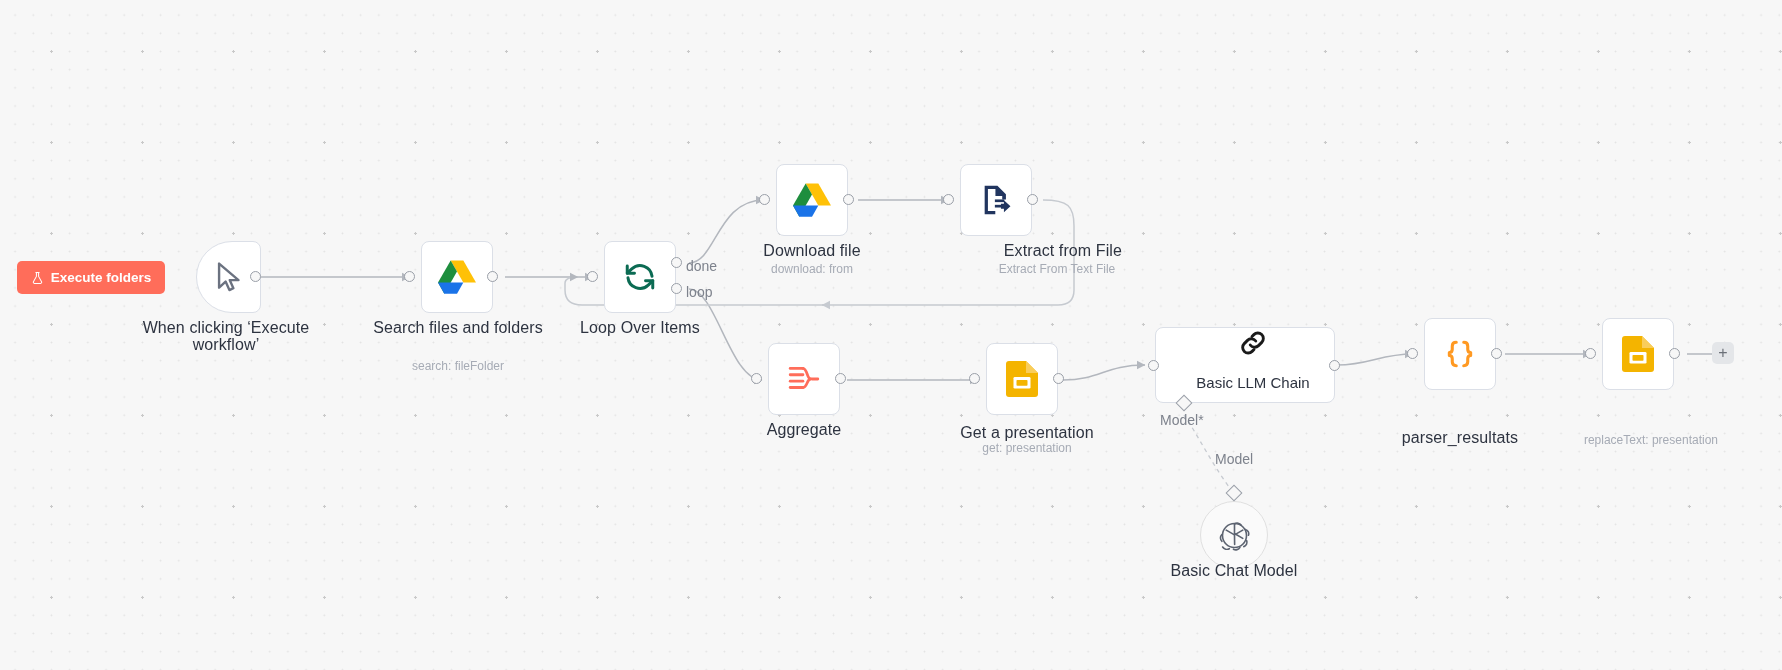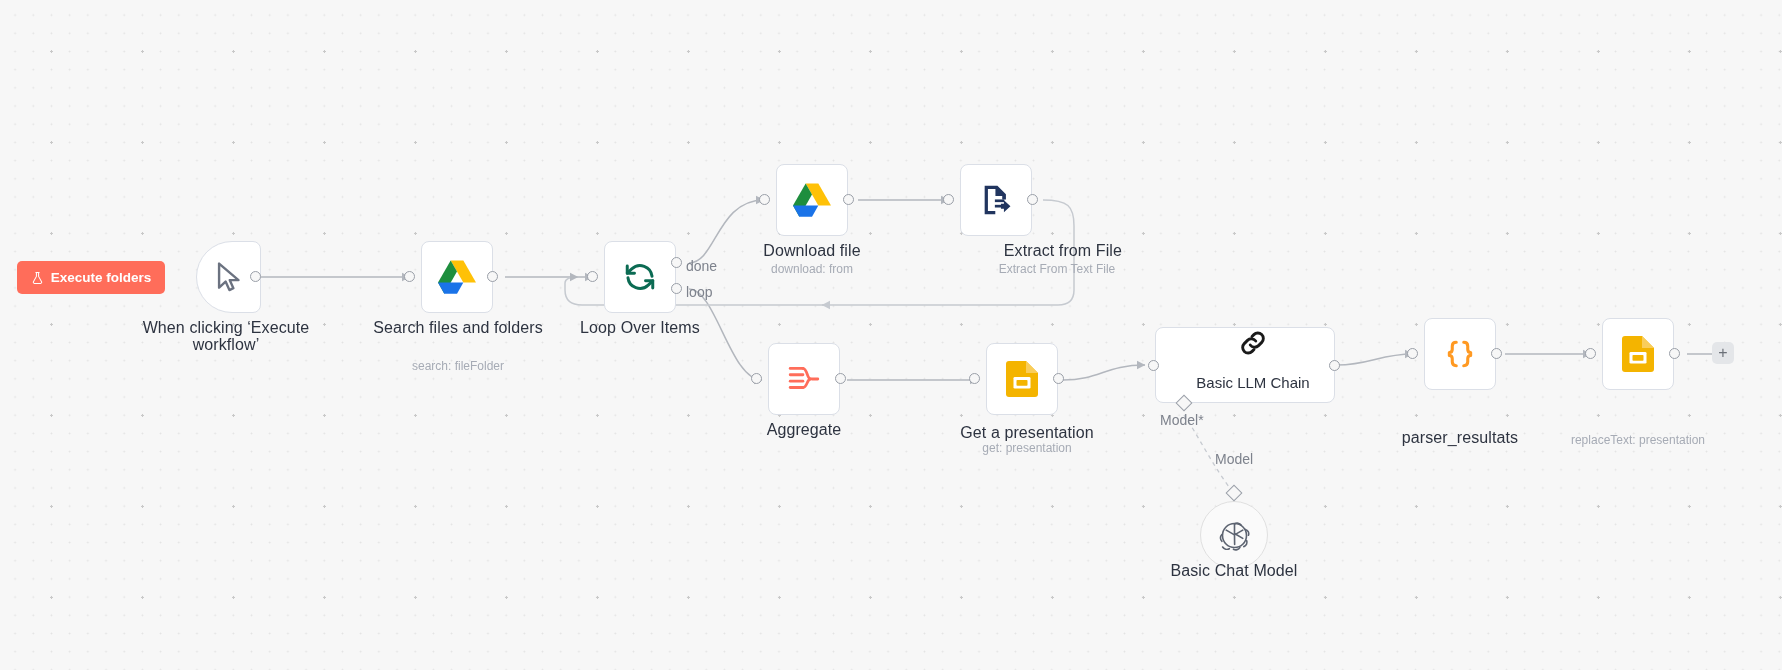--- a/index.html
+++ b/index.html
@@ -312,19 +312,19 @@
       <svg class="icon" width="32" height="36" viewBox="0 0 32 36">
         <path d="M3 0h17l12 12v21a3 3 0 0 1-3 3H3a3 3 0 0 1-3-3V3a3 3 0 0 1 3-3z" fill="#f4b400"></path>
         <path d="M20 0l12 12H20z" fill="#f9cd5a"></path>
         <rect x="7.5" y="16" width="17" height="11.5" rx="1.3" fill="#fff"></rect>
         <rect x="10.5" y="19" width="11" height="5.8" rx="0.8" fill="#f4b400"></rect>
       </svg>
     </span>
   </div>
   <div class="port" style="left:1585px; top:348px;"></div>
   <div class="port" style="left:1669px; top:348px;"></div>
-  <div class="sub" style="left:1558px; top:433px; width:160px;">replaceText: presentation</div>
+  <div class="sub" style="left:1558px; top:433px; width:160px;text-align:right;">replaceText: presentation</div>
 
   <div id="plus-btn">
     <span>+</span>
   </div>
 
 </div>
 
 </body></html>

